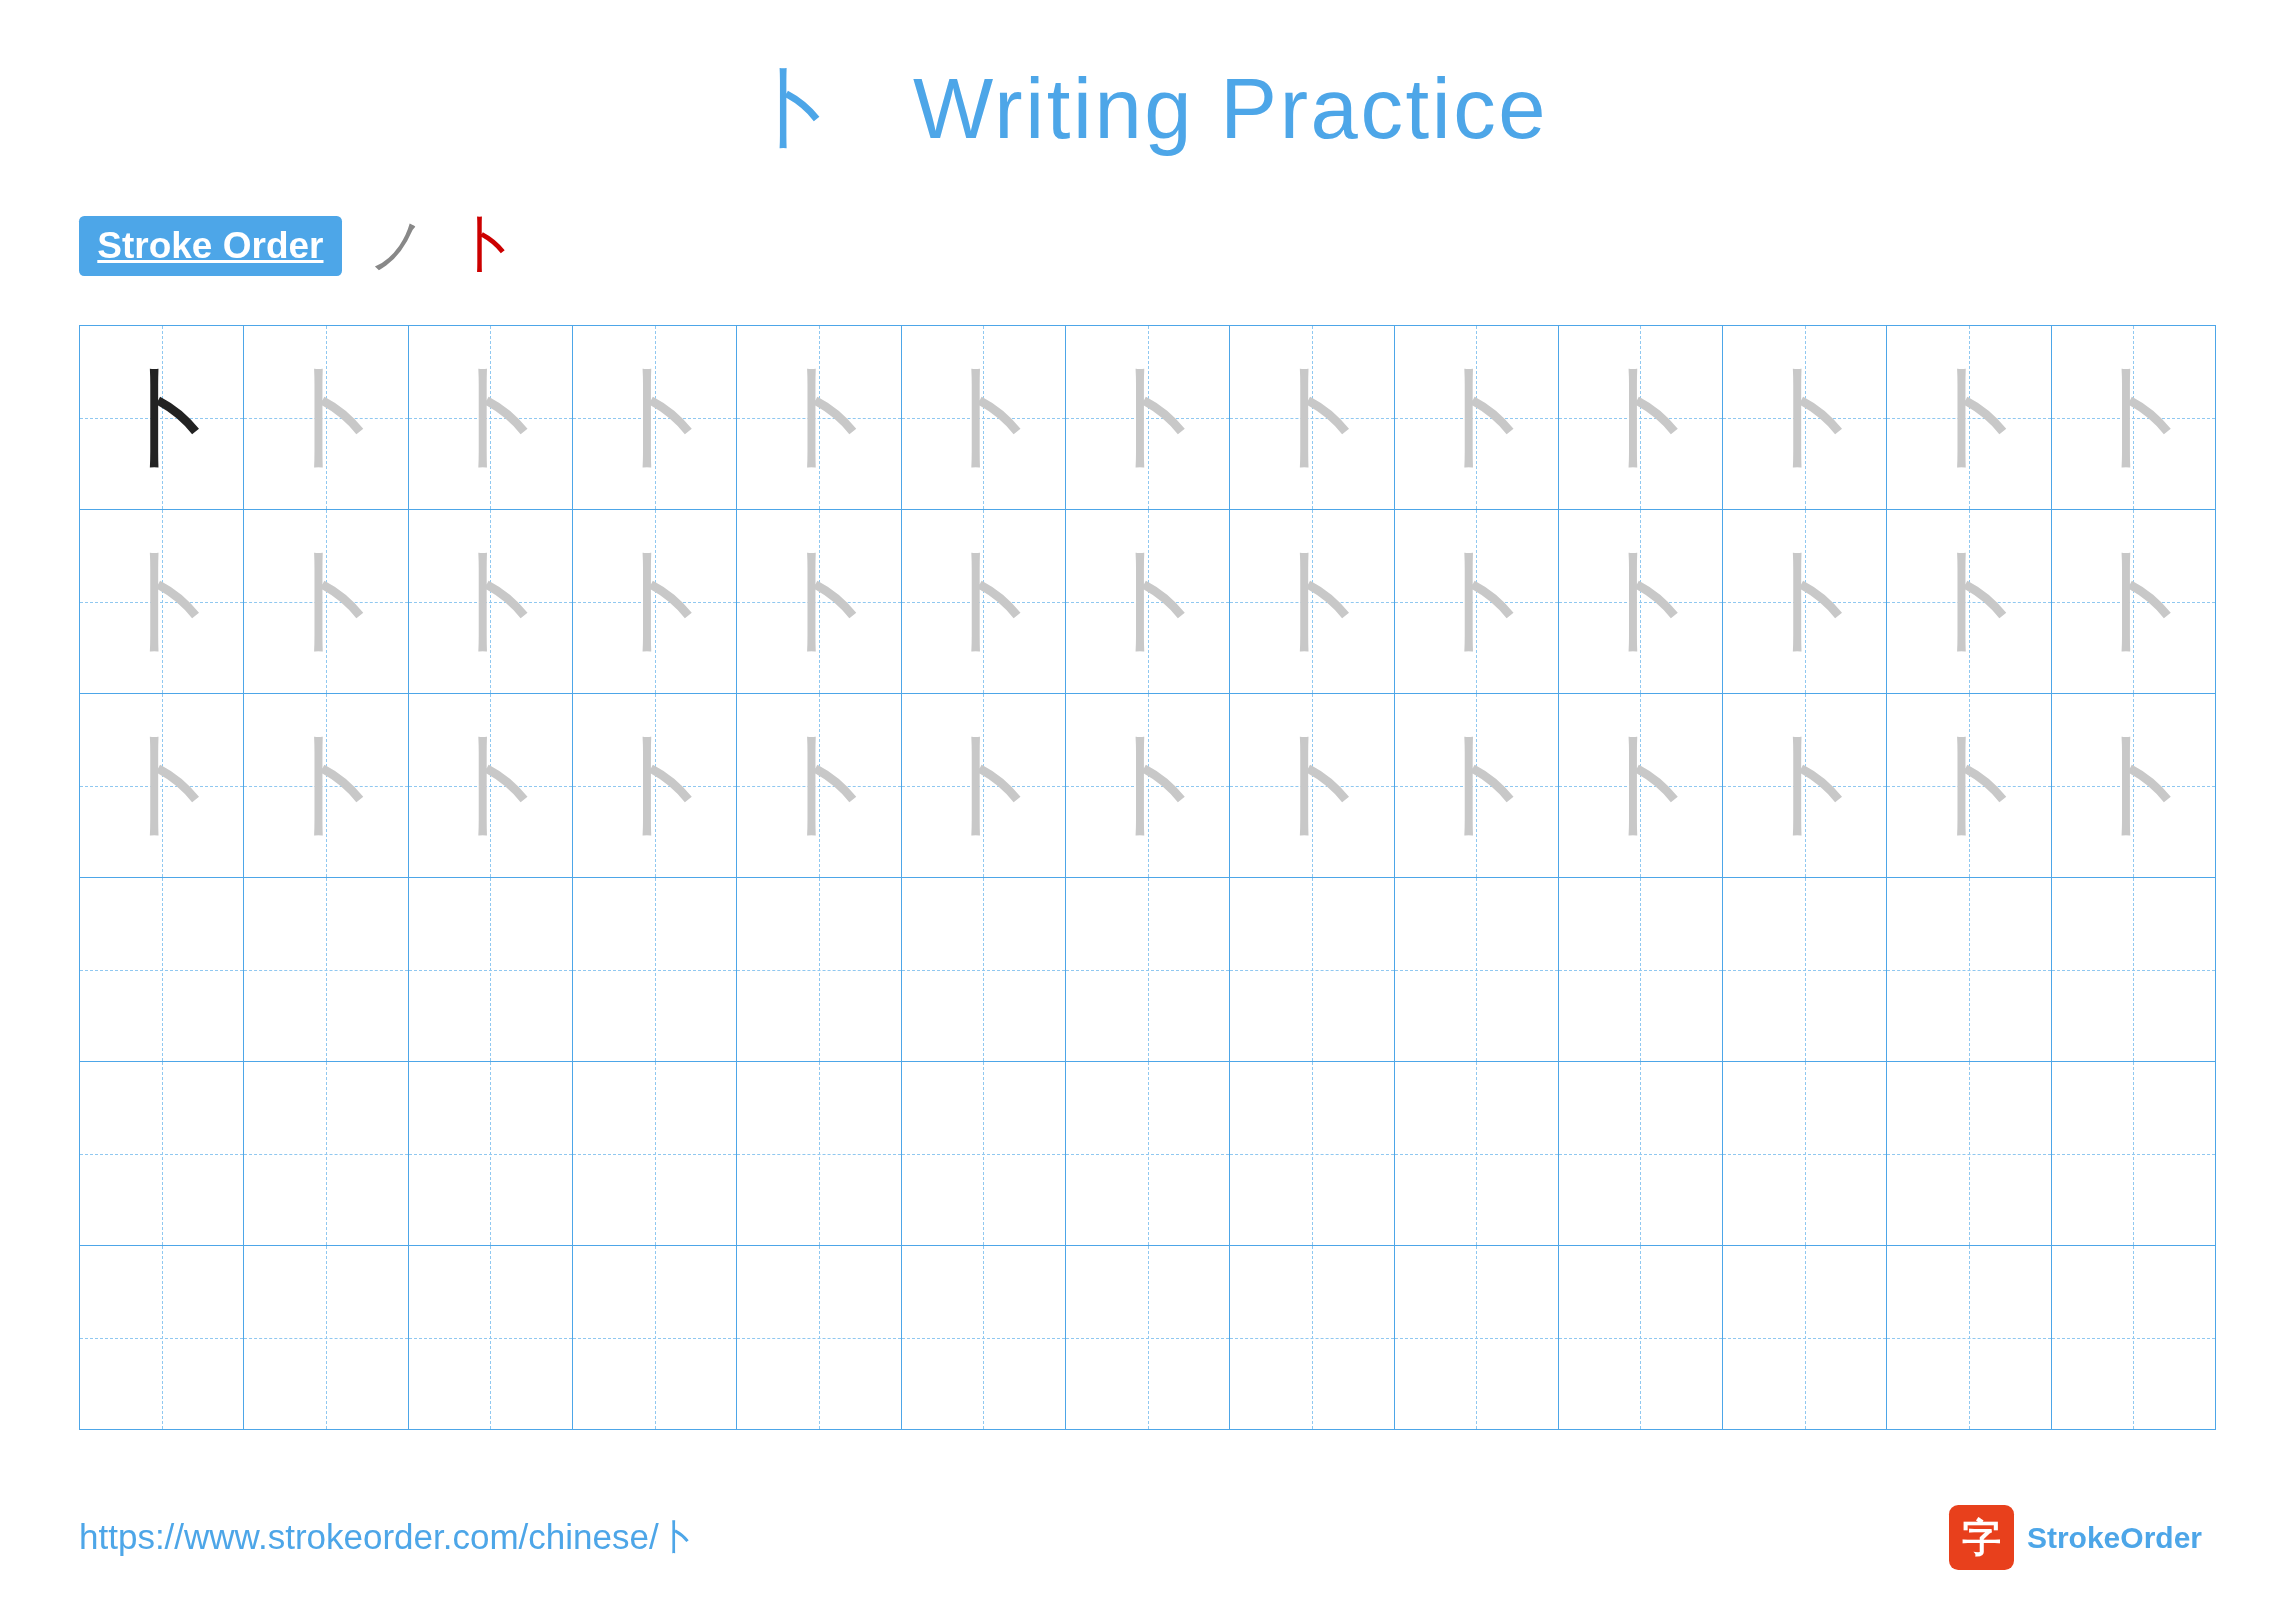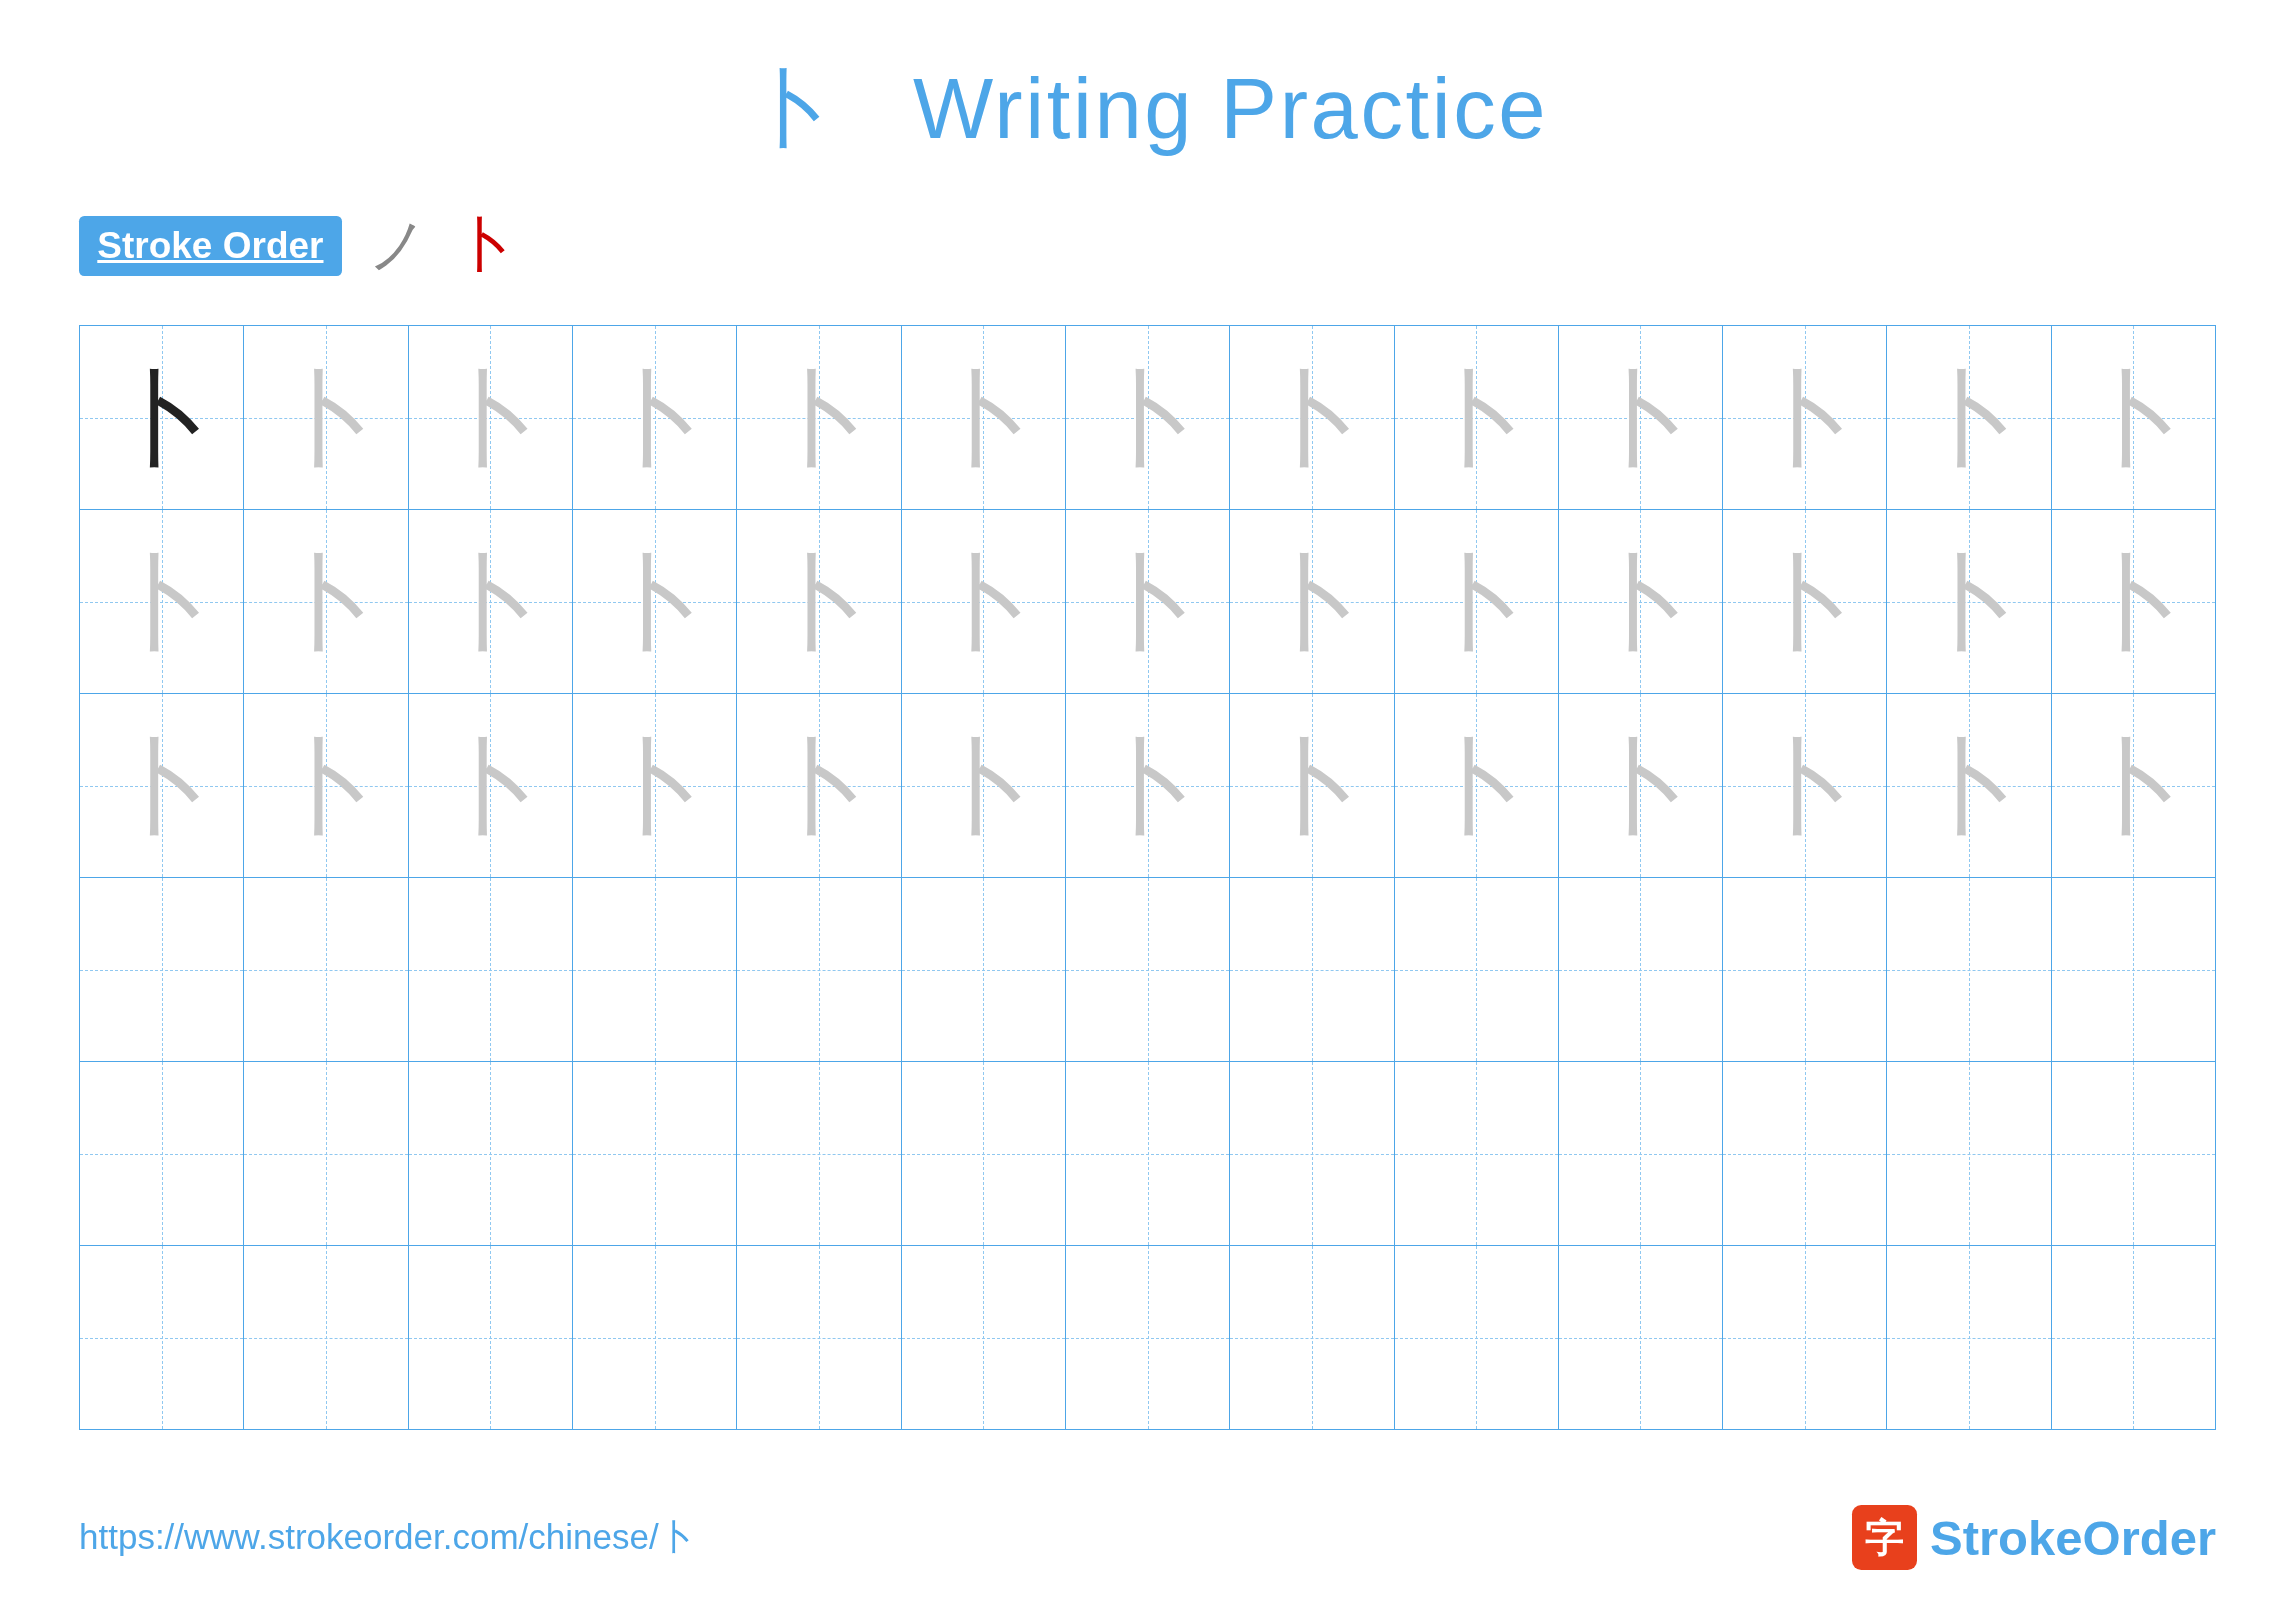--- a/index.html
+++ b/index.html
@@ -138,21 +138,21 @@
 
     .cell-char.light {
       color: #c8c8c8;
     }
 
     
     .footer {
       position: absolute;
       bottom: 52px;
       left: 79px;
-      right: 79px;
+      right: 93px;
       display: flex;
       justify-content: space-between;
       align-items: center;
     }
 
     .footer-url {
       font-size: 35px;
       color: #4da6e8;
     }
 
@@ -169,21 +169,21 @@
       border-radius: 9.2px;
       display: flex;
       align-items: center;
       justify-content: center;
       color: white;
       font-size: 39px;
       font-weight: bold;
     }
 
     .footer-logo-text {
-      font-size: 49px;
+      font-size: 30px;
       font-weight: bold;
       color: #222;
     }
 
     .footer-logo-text span {
       color: #4da6e8;
     }
   </style>
 </head>
 <body>

